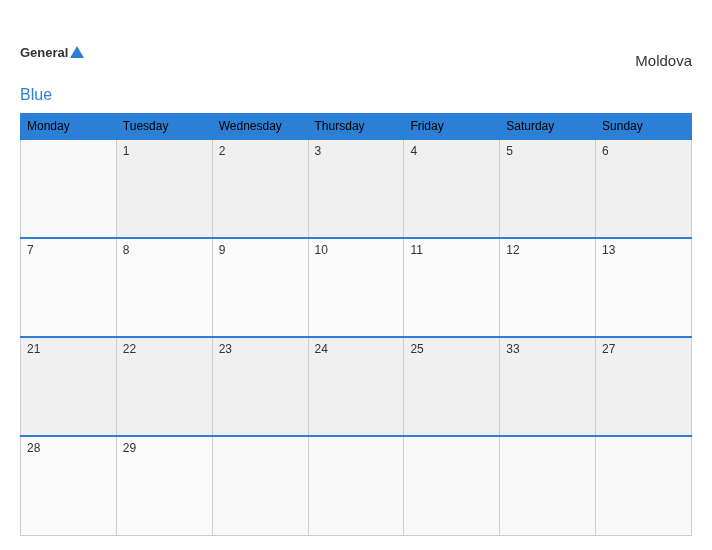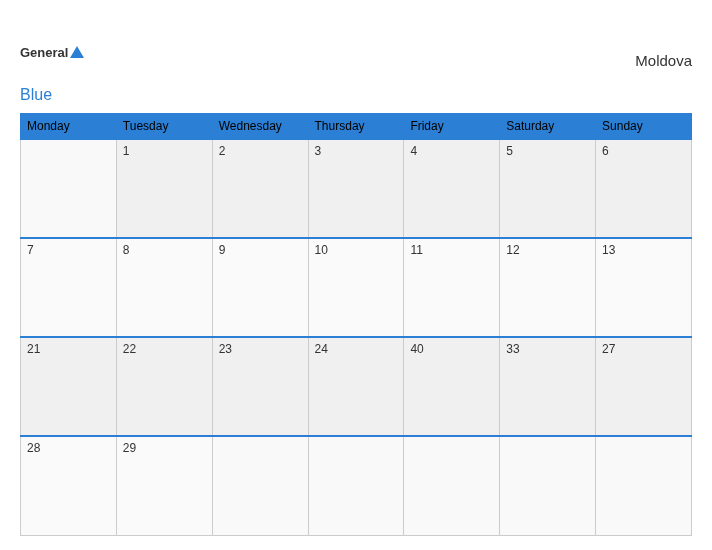--- a/index.html
+++ b/index.html
@@ -158,21 +158,21 @@
           <td><span class="day-num">10</span></td>
           <td><span class="day-num">11</span></td>
           <td><span class="day-num">12</span></td>
           <td><span class="day-num">13</span></td>
         </tr>
         <tr class="week-row">
           <td><span class="day-num">21</span></td>
           <td><span class="day-num">22</span></td>
           <td><span class="day-num">23</span></td>
           <td><span class="day-num">24</span></td>
-          <td><span class="day-num">40</span></td>
+          <td><span class="day-num">25</span></td>
           <td><span class="day-num">33</span></td>
           <td><span class="day-num">27</span></td>
         </tr>
         <tr class="week-row">
           <td><span class="day-num">28</span></td>
           <td><span class="day-num">29</span></td>
           <td class="empty"></td>
           <td class="empty"></td>
           <td class="empty"></td>
           <td class="empty"></td>

